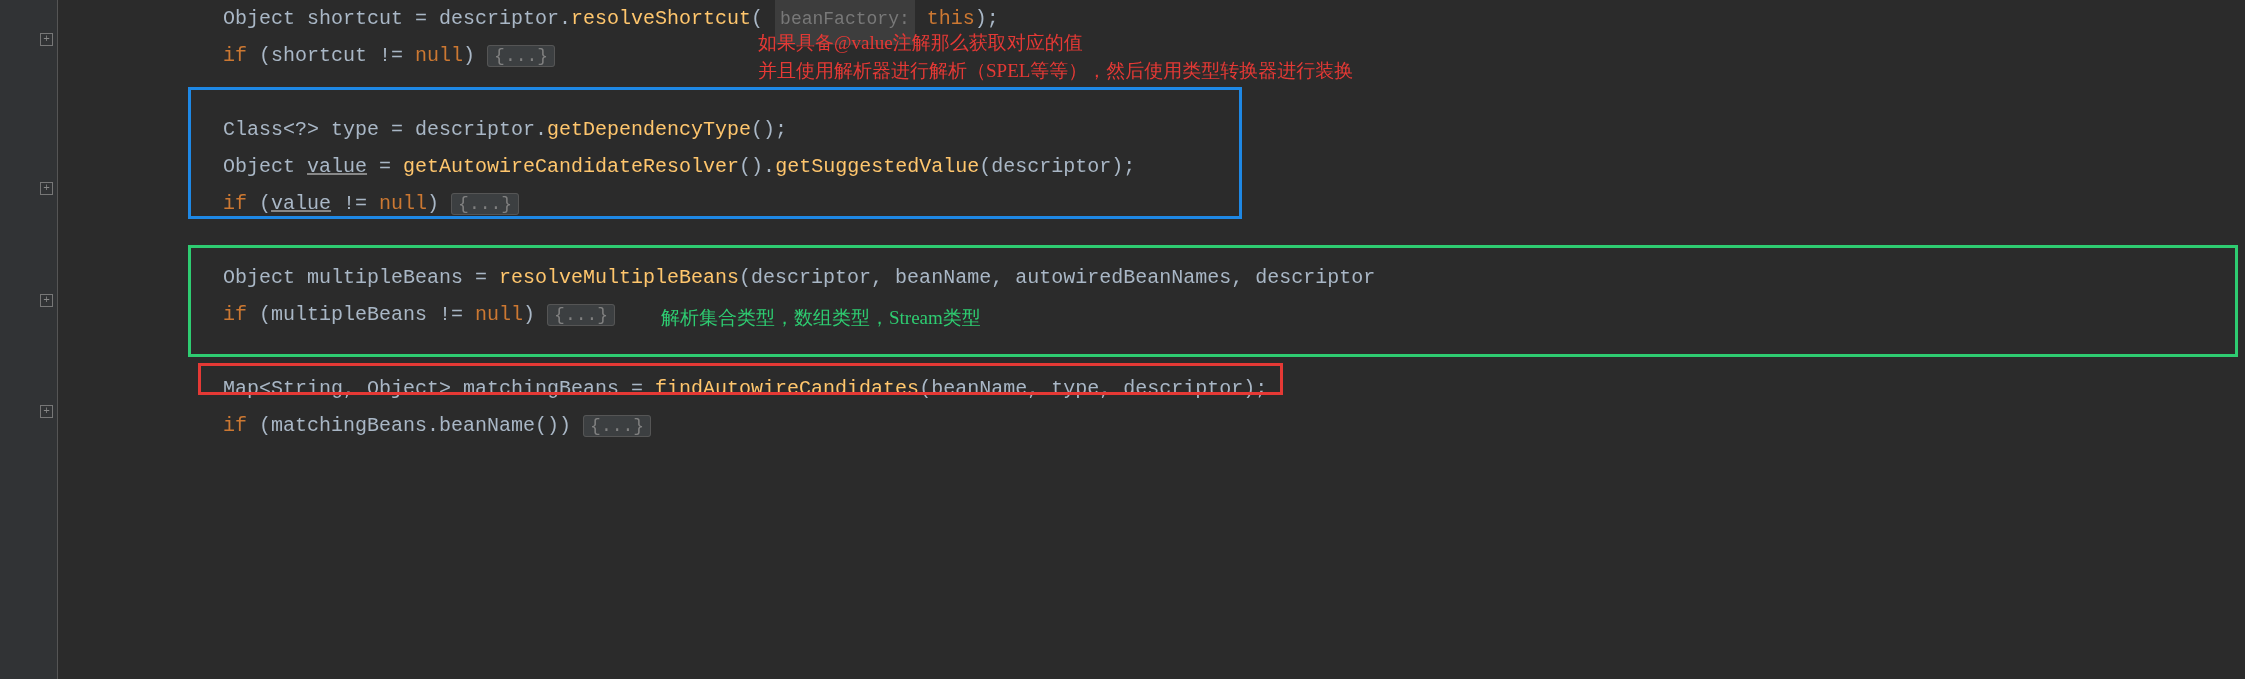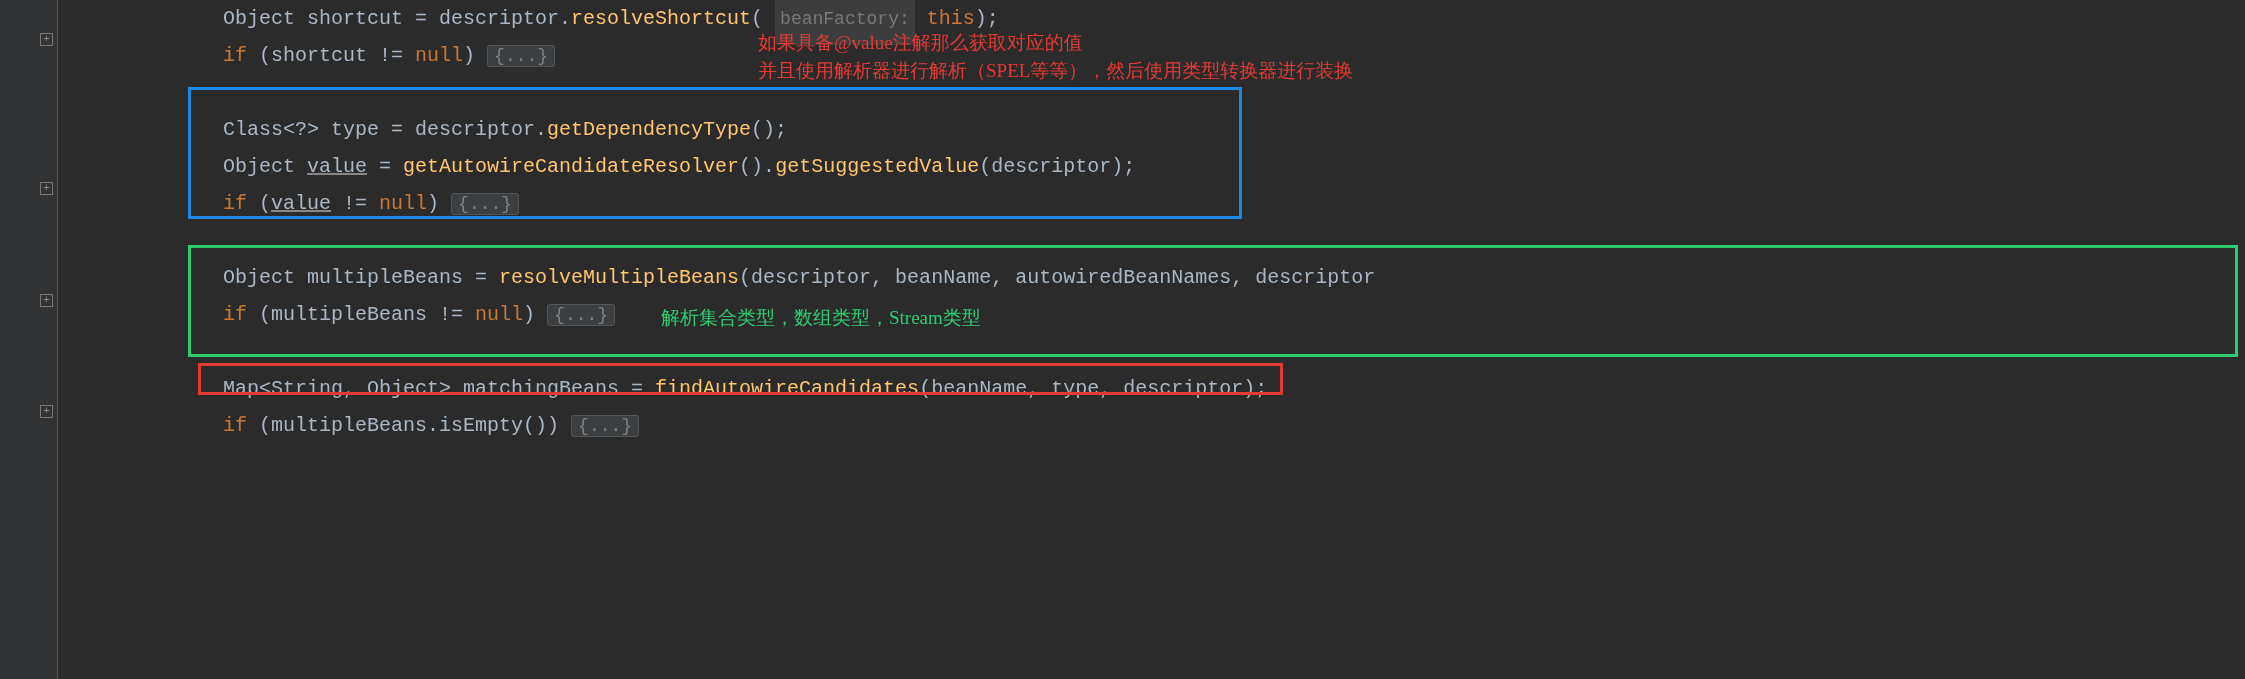--- a/index.html
+++ b/index.html
@@ -133,21 +133,21 @@
     <div class="line"></div>
 
     <div class="line indent1"><span class="type">Object multipleBeans = </span><span class="method">resolveMultipleBeans</span><span class="paren">(descriptor, beanName, autowiredBeanNames, descriptor</span></div>
 
     <div class="line indent1"><span class="kw">if</span><span class="ident"> (multipleBeans != </span><span class="kw">null</span><span class="ident">) </span><span class="fold">{...}</span></div>
 
     <div class="line"></div>
 
     <div class="line indent1"><span class="type">Map&lt;String, Object&gt; matchingBeans = </span><span class="method">findAutowireCandidates</span><span class="paren">(beanName, type, descriptor);</span></div>
 
-    <div class="line indent1"><span class="kw">if</span><span class="ident"> (multipleBeans.isEmpty()) </span><span class="fold">{...}</span></div>
+    <div class="line indent1"><span class="kw">if</span><span class="ident"> (matchingBeans.beanName()) </span><span class="fold">{...}</span></div>
 
     <div class="box-blue" style="left: 130px; top: 87px; width: 1054px; height: 132px;"></div>
     <div class="box-green" style="left: 130px; top: 245px; width: 2050px; height: 112px;"></div>
     <div class="box-red" style="left: 140px; top: 363px; width: 1085px; height: 32px;"></div>
 
     <div class="annotation ann-red" style="left: 700px; top: 24px;">如果具备@value注解那么获取对应的值</div>
     <div class="annotation ann-green" style="left: 603px; top: 299px;">解析集合类型，数组类型，Stream类型</div>
     <div class="annotation ann-red" style="left: 700px; top: 52px;">并且使用解析器进行解析（SPEL等等），然后使用类型转换器进行装换</div>
 
   </div>

